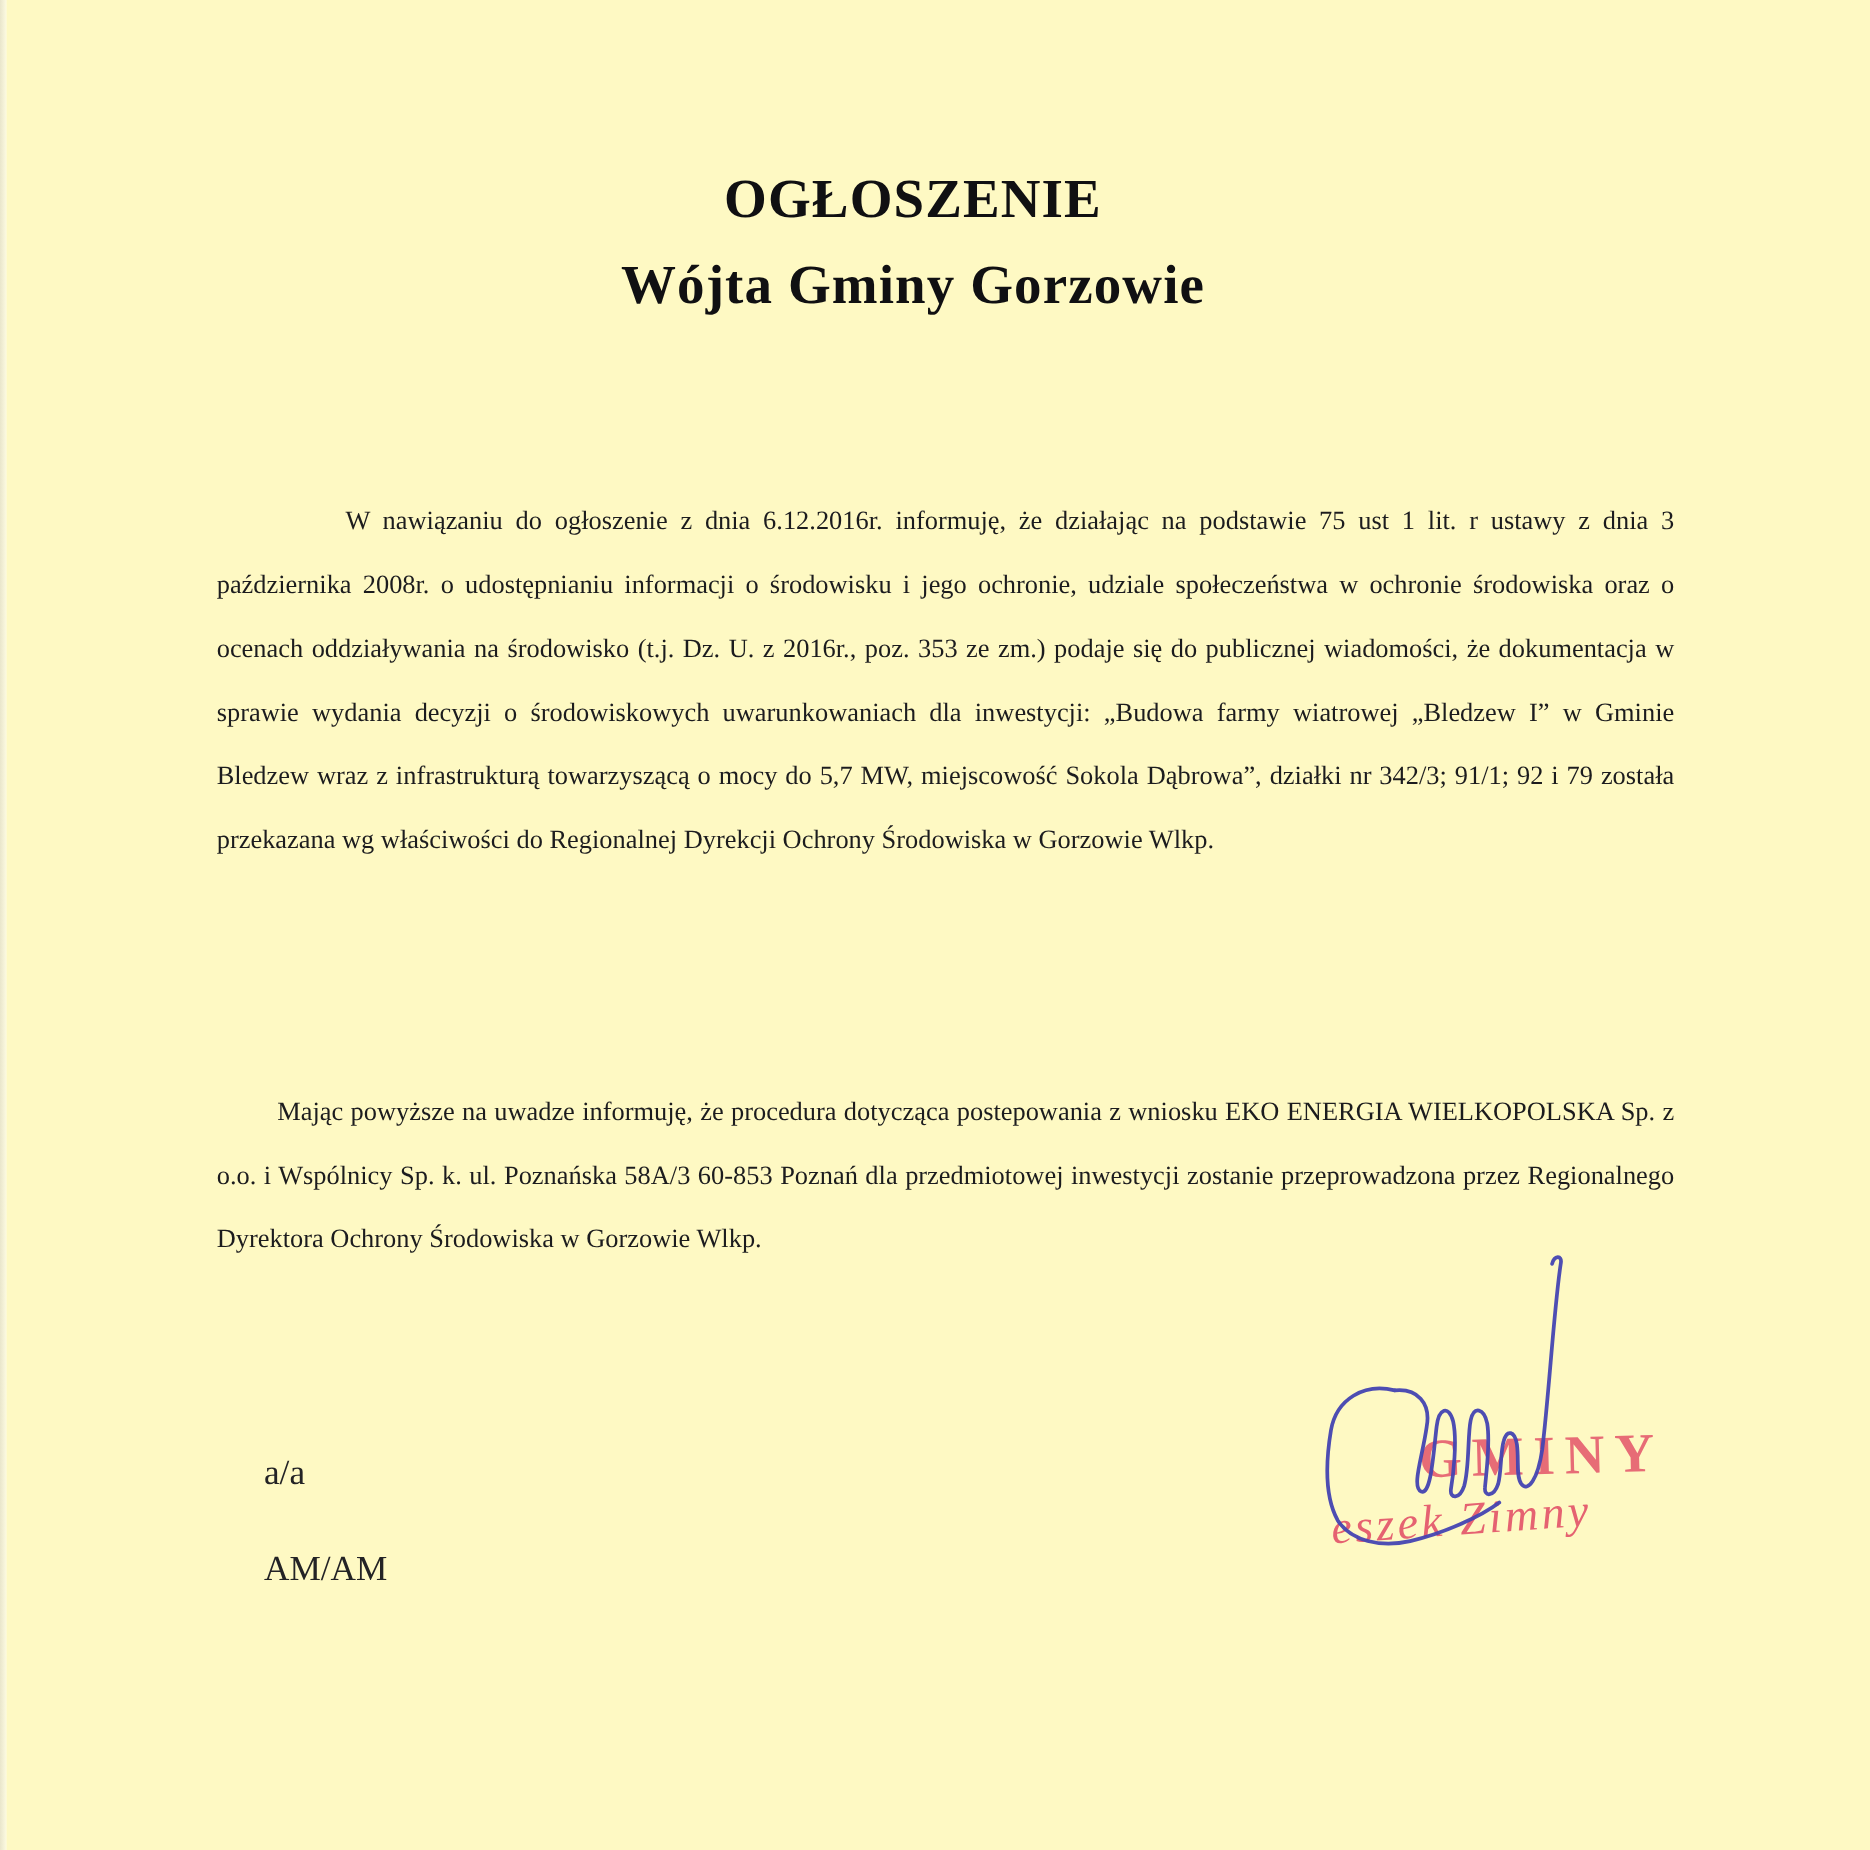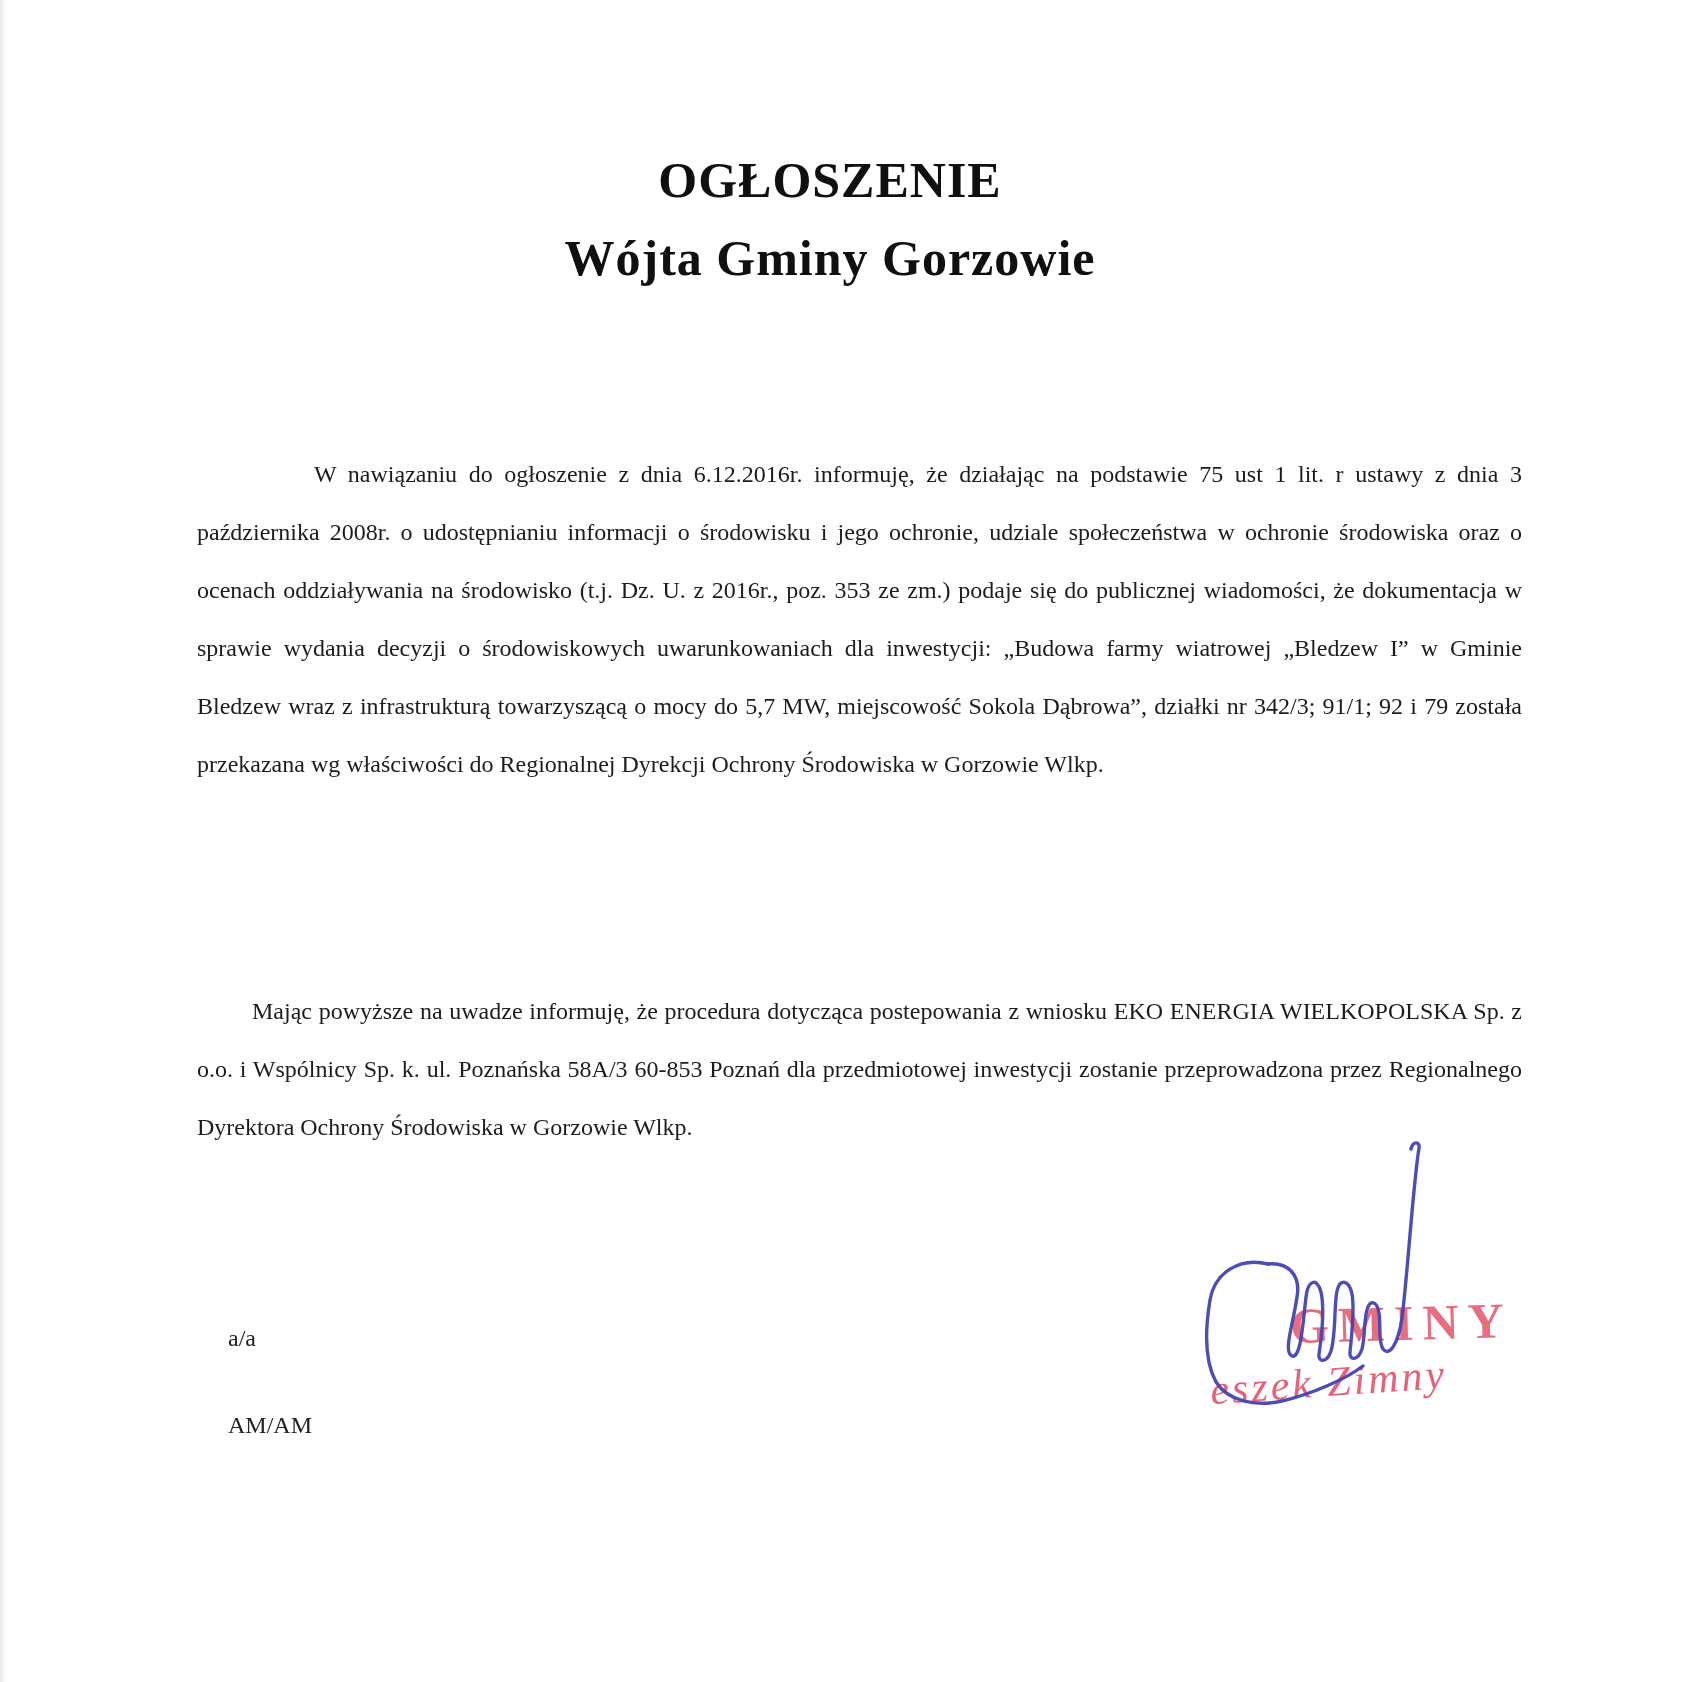--- a/index.html
+++ b/index.html
@@ -1,19 +1,19 @@
 <!DOCTYPE html>
 <html><head>
 <meta charset="utf-8">
 <style>
   html,body { margin:0; padding:0; background:#e9e8e6; }
   .page {
     position:relative;
     width:1700px; height:1682px;
-    background:#ffffff;
+    background:#fef9c3;
     overflow:hidden;
     font-family:"Liberation Serif","DejaVu Serif",serif;
     color:#1c1c1e;
   }
   .scan-edge {
     position:absolute; left:0; top:0; width:6px; height:100%;
     background:linear-gradient(90deg,#d8d6d2,#fdfdfb);
     opacity:.55;
   }
   .title-block {
@@ -25,21 +25,21 @@
     letter-spacing:1px;
   }
   .para {
     position:absolute; left:197px; width:1325px; margin:0;
     font-size:24px; line-height:58px;
     text-align:justify;
     color:#1c1c1e;
   }
   .para-1 { top:445px; text-indent:117px; }
   .para-2 { top:982px; text-indent:55px; }
-  .footer-note { position:absolute; left:228px; font-size:24px; line-height:40px; color:#232325; }
+  .footer-note { position:absolute; left:240px; font-size:32px; line-height:40px; color:#232325; }
   .footer-note.aa { top:1318px; }
   .footer-note.am { top:1405px; }
 
   .stamp-line-1 {
     position:absolute; left:1290px; top:1294px;
     font-size:50px; font-weight:bold;
     letter-spacing:9px;
     color:#e24e66; opacity:.82;
     transform:rotate(-1.5deg);
     z-index:2;

